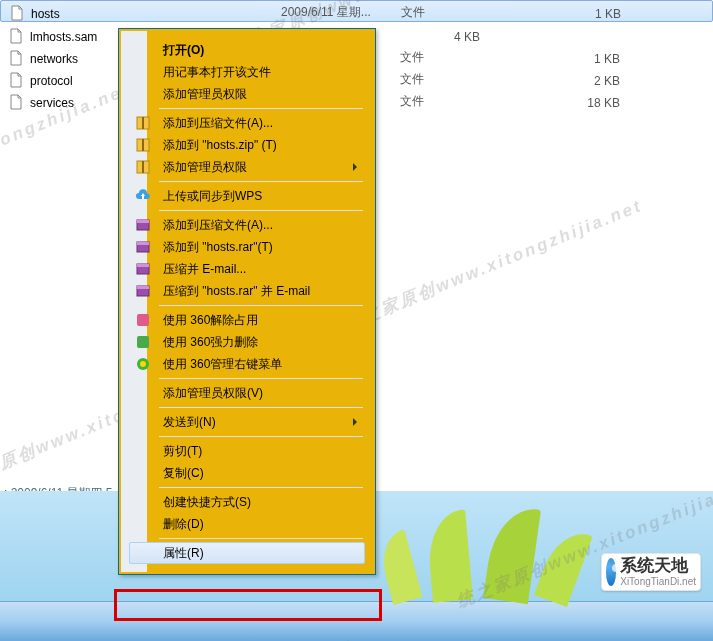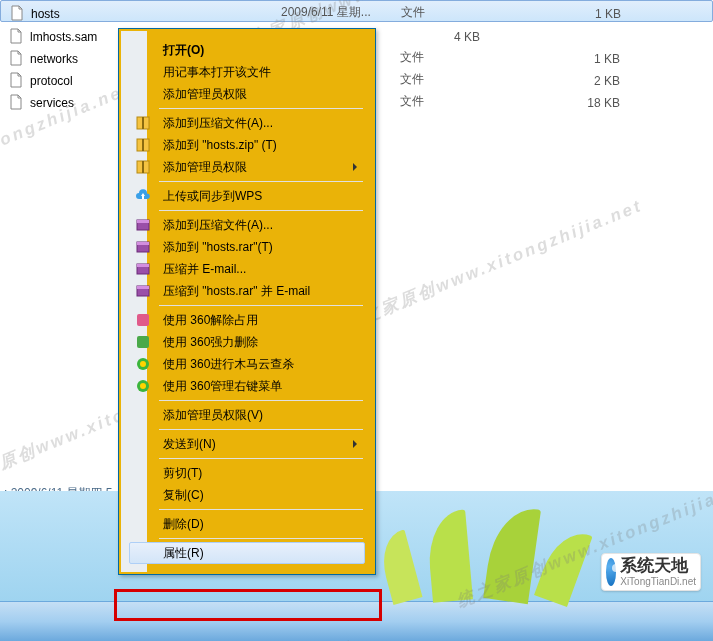--- a/index.html
+++ b/index.html
@@ -221,48 +221,42 @@
       </span>
     <span>使用 360强力删除</span>
   </div>
   <div class="menu-item">
     <span class="menu-icon">
         <svg viewBox="0 0 16 16">
           <circle cx="8" cy="8" r="6" fill="#3cb53c"></circle>
           <circle cx="8" cy="8" r="3" fill="#ffd400"></circle>
         </svg>
       </span>
-    <span>使用 360进行木马云查杀</span>
-  </div>
-  <div class="menu-item">
-    <span class="menu-icon">
-        <svg viewBox="0 0 16 16">
-          <circle cx="8" cy="8" r="6" fill="#3cb53c"></circle>
-          <circle cx="8" cy="8" r="3" fill="#ffd400"></circle>
-        </svg>
-      </span>
     <span>使用 360管理右键菜单</span>
   </div>
   <div class="menu-sep"></div>
   <div class="menu-item">
       <span>添加管理员权限(V)</span>
     </div>
   <div class="menu-sep"></div>
   <div class="menu-item">
       <span>发送到(N)</span>
       <span class="menu-arrow"></span>
     </div>
   <div class="menu-sep"></div>
   <div class="menu-item">
       <span>剪切(T)</span>
     </div>
   <div class="menu-item">
       <span>复制(C)</span>
     </div>
   <div class="menu-sep"></div>
+  <div class="menu-item">
+      <span>创建快捷方式(S)</span>
+    </div>
   <div class="menu-item">
       <span>删除(D)</span>
     </div>
   <div class="menu-sep"></div>
   <div class="menu-item highlight">
       <span>属性(R)</span>
     </div>
 </div>
 
 <div class="red-box" style="left:114px; top:589px; width:268px; height:32px;"></div>

